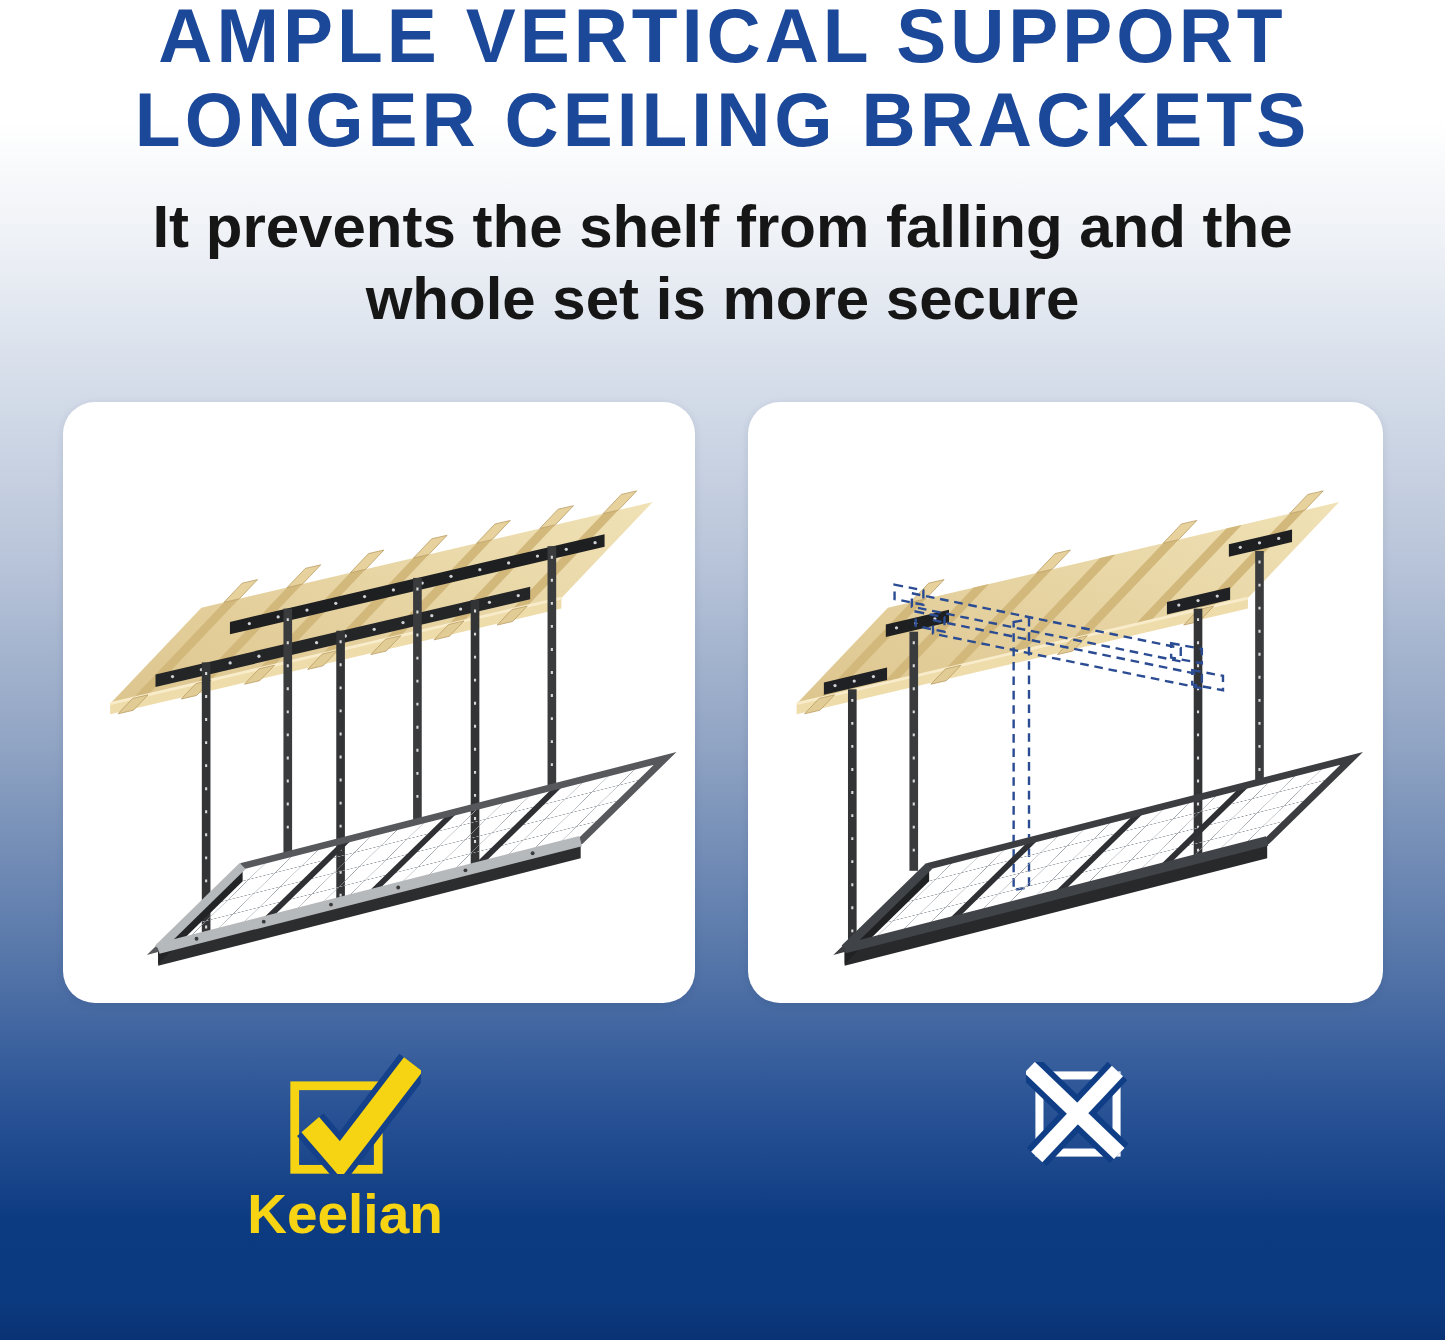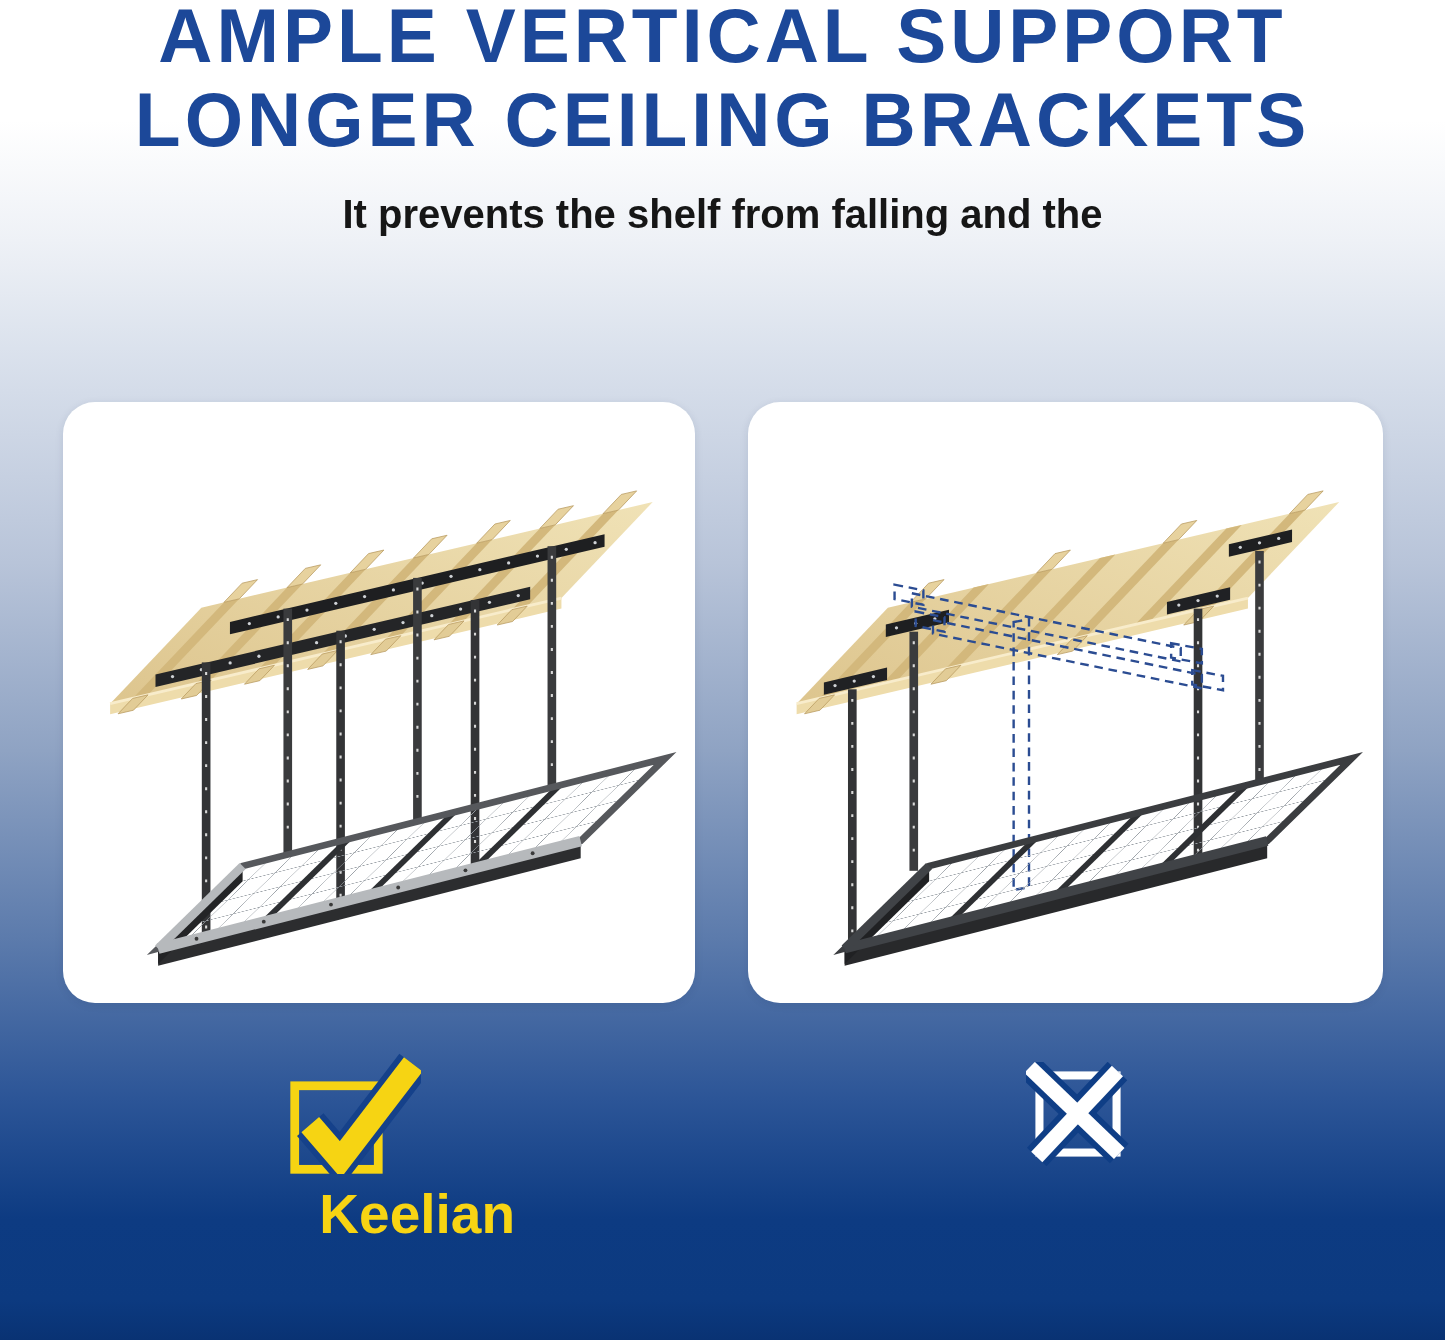--- a/index.html
+++ b/index.html
@@ -31,21 +31,21 @@
     color:#1c4899;
     white-space:nowrap;
     transform:scaleY(1.02);
   }
   .title-line.l1{top:-8px;}
   .title-line.l2{top:76px;}
   .subtitle-line{
     position:absolute;left:0;right:0;
     text-align:center;
     font-weight:700;
-    font-size:40px;
+    font-size:60px;
     color:#161616;
     white-space:nowrap;
   }
   .subtitle-line.s1{top:192px;}
   .subtitle-line.s2{top:264px;}
   .card{
     position:absolute;
     top:402px;height:601px;
     background:#ffffff;
     border-radius:32px;
@@ -58,36 +58,37 @@
     left:12px;top:28px;
     width:calc(100% - 24px);
     height:calc(100% - 44px);
   }
   .verdict-icon{position:absolute;}
   .verdict-icon.check{left:285px;top:1050px;width:136px;height:124px;}
   .verdict-icon.cross{left:1026px;top:1062px;width:104px;height:104px;}
   .brand-label{
     position:absolute;
     width:340px;
-    text-align:right;
+    text-align:center;
     font-weight:700;
     font-size:55px;
     white-space:nowrap;
   }
   .brand-label.keelian{left:175px;top:1182px;color:#f7d413;}
   .brand-label.others{left:908px;top:1184px;color:#ffffff;}
 </style>
 </head>
 <body>
 
 <div class="page">
 
   <div class="title-line l1">AMPLE VERTICAL SUPPORT</div>
   <div class="title-line l2">LONGER CEILING BRACKETS</div>
   <div class="subtitle-line s1">It prevents the shelf from falling and the</div>
+  <div class="subtitle-line s2">whole set is more secure</div>
 
   <section class="card left">
     <svg class="rack-svg" viewBox="0 0 620 580" preserveAspectRatio="xMidYMid meet">
       <defs>
         <linearGradient id="woodL" x1="0" y1="1" x2="1" y2="0">
           <stop offset="0" stop-color="#ddc58e"></stop>
             <stop offset="1" stop-color="#f0e2b6"></stop>
         </linearGradient>
         <pattern id="meshL" patternUnits="userSpaceOnUse" width="1" height="1" patternTransform="matrix(27.5 -7 22 -21.5 80 540)">
           <path d="M0 0 H1 M0 0 V1" fill="none" stroke="#9aa0a6" stroke-width="0.07"></path>

